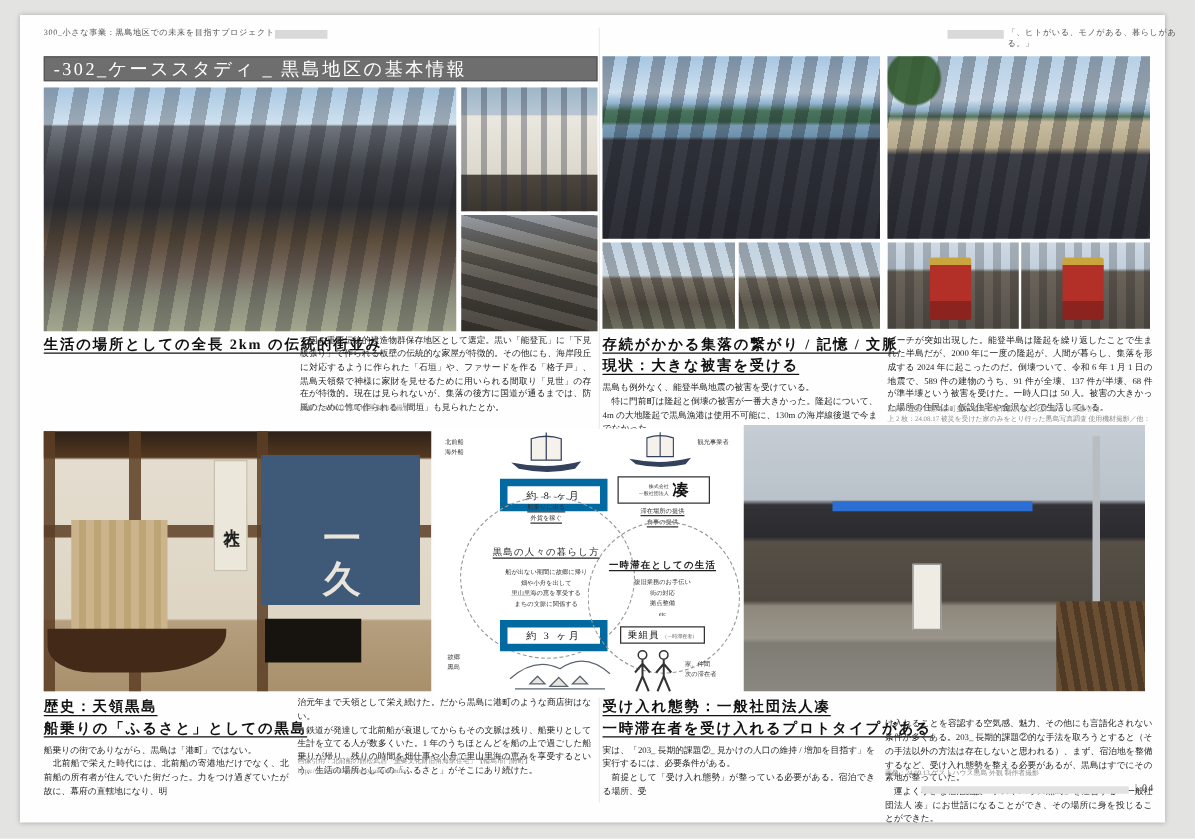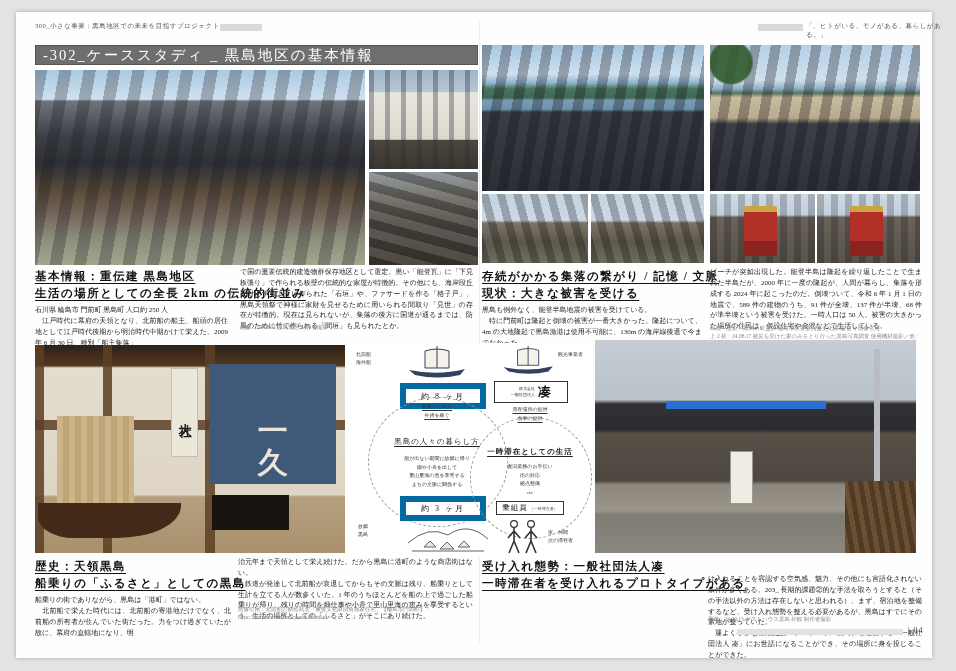--- a/index.html
+++ b/index.html
@@ -115,25 +115,22 @@
   <div class="ph ph-damage" style="left:482px;top:194px;width:106px;height:69px;"></div>
   <div class="ph ph-damage" style="left:591px;top:194px;width:113px;height:69px;"></div>
   <div class="ph ph-festival" style="left:710px;top:194px;width:105px;height:69px;">
     <div class="float-red"></div>
   </div>
   <div class="ph ph-festival" style="left:817px;top:194px;width:103px;height:69px;">
     <div class="float-red"></div>
   </div>
 
   <div class="abs heading" style="left:35px;top:268px;">
-    <div>基本情報：重伝建 黒島地区</div>
     <div>生活の場所としての全長 2km の伝統的街並み</div>
   </div>
-  <div class="abs body-col" style="left:35px;top:305px;width:193px;">石川県 輪島市 門前町 黒島町 人口約 250 人
-　江戸時代に幕府の天領となり、北前船の船主、船頭の居住地として江戸時代後期から明治時代中期かけて栄えた。2009 年 6 月 30 日、種別「船主集落」</div>
   <div class="abs body-col" style="left:240px;top:267px;width:233px;">で国の重要伝統的建造物群保存地区として選定。黒い「能登瓦」に「下見板張り」で作られる板壁の伝統的な家屋が特徴的。その他にも、海岸段丘に対応するように作られた「石垣」や、ファサードを作る「格子戸」、黒島天領祭で神様に家財を見せるために用いられる間取り「見世」の存在が特徴的。現在は見られないが、集落の後方に国道が通るまでは、防風のために竹で作られる「間垣」も見られたとか。</div>
   <div class="abs cap" style="left:240px;top:323px;width:233px;">画像：24.10.02 黒島地区 制作者撮影</div>
 
   <div class="abs heading" style="left:482px;top:268px;">
     <div>存続がかかる集落の繋がり / 記憶 / 文脈</div>
     <div>現状：大きな被害を受ける</div>
   </div>
   <div class="abs body-col" style="left:482px;top:305px;width:220px;">黒島も例外なく、能登半島地震の被害を受けている。
 　特に門前町は隆起と倒壊の被害が一番大きかった。隆起について、4m の大地隆起で黒島漁港は使用不可能に、130m の海岸線後退で今までなかった</div>
   <div class="abs body-col" style="left:710px;top:267px;width:212px;">ビーチが突如出現した。能登半島は隆起を繰り返したことで生まれた半島だが、2000 年に一度の隆起が、人間が暮らし、集落を形成する 2024 年に起こったのだ。倒壊ついて、令和 6 年 1 月 1 日の地震で、589 件の建物のうち、91 件が全壊、137 件が半壊、68 件 が準半壊という被害を受けた。一時人口は 50 人。被害の大きかった場所の住民は、仮設住宅や金沢などで生活している。</div>
@@ -224,19 +221,21 @@
 　北前船で栄えた時代には、北前船の寄港地だけでなく、北前船の所有者が住んでいた街だった。力をつけ過ぎていたが故に、幕府の直轄地になり、明</div>
   <div class="abs body-col" style="left:238px;top:557px;width:235px;">治元年まで天領として栄え続けた。だから黒島に港町のような商店街はない。
 　鉄道が発達して北前船が衰退してからもその文脈は残り、船乗りとして生計を立てる人が数多くいた。1 年のうちほとんどを船の上で過ごした船乗りが帰り、残りの時間を畑仕事や小舟で里山里海の恵みを享受するという、生活の場所としての「ふるさと」がそこにあり続けた。</div>
   <div class="abs cap" style="left:238px;top:605px;width:235px;">画像引用：北前船の館松武居「重要文化財旧角海家住宅」【輪島市門前町】</div>
   <div class="abs cap" style="left:238px;top:613px;width:235px;">https://noto-tourism.net/kyoukaidomike</div>
 
   <div class="abs heading" style="left:482px;top:558px;">
     <div>受け入れ態勢：一般社団法人凑</div>
     <div>一時滞在者を受け入れるプロトタイプがある</div>
   </div>
+  <div class="abs body-col" style="left:482px;top:595px;width:218px;">実は、「203_ 長期的課題②_ 見かけの人口の維持 / 増加を目指す」を実行するには、必要条件がある。
+　前提として「受け入れ態勢」が整っている必要がある。宿泊できる場所、受</div>
   <div class="abs body-col" style="left:708px;top:574px;width:214px;">け入れることを容認する空気感、魅力、その他にも言語化されない条件が多くある。203_ 長期的課題②的な手法を取ろうとすると（その手法以外の方法は存在しないと思われる）、まず、宿泊地を整備するなど、受け入れ態勢を整える必要があるが、黒島はすでにその素地が整っていた。
 　運よく小さな宿泊施設「ゲストハウス黒島」を運営する「一般社団法人 凑」にお世話になることができ、その場所に身を投じることができた。</div>
   <div class="abs cap" style="left:708px;top:615px;width:214px;">画像：24.09.13 ゲストハウス黒島 外観 制作者撮影</div>
 
   <div class="abs footbar" style="left:737px;top:629px;width:166px;height:6px;"></div>
   <div class="abs pagenum" style="left:908px;top:626px;">| 04</div>
 </div>
 
 </body></html>

